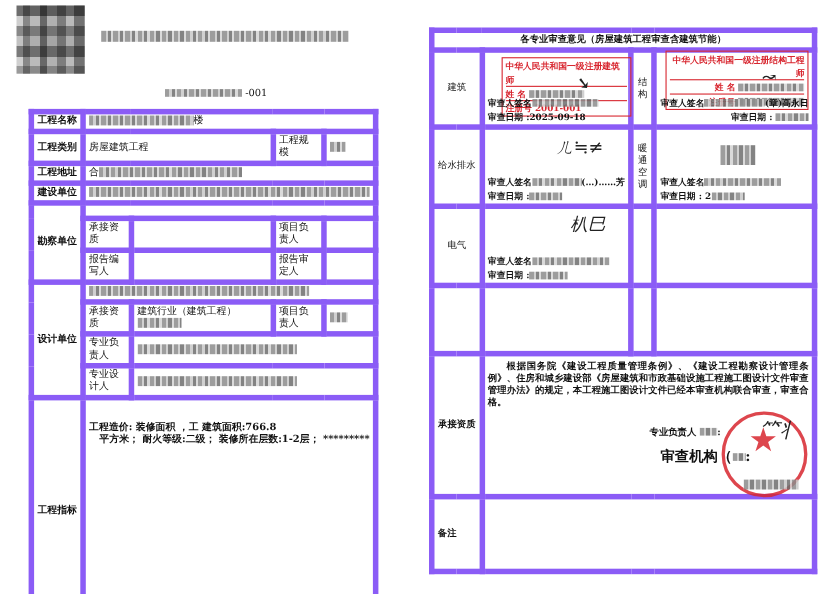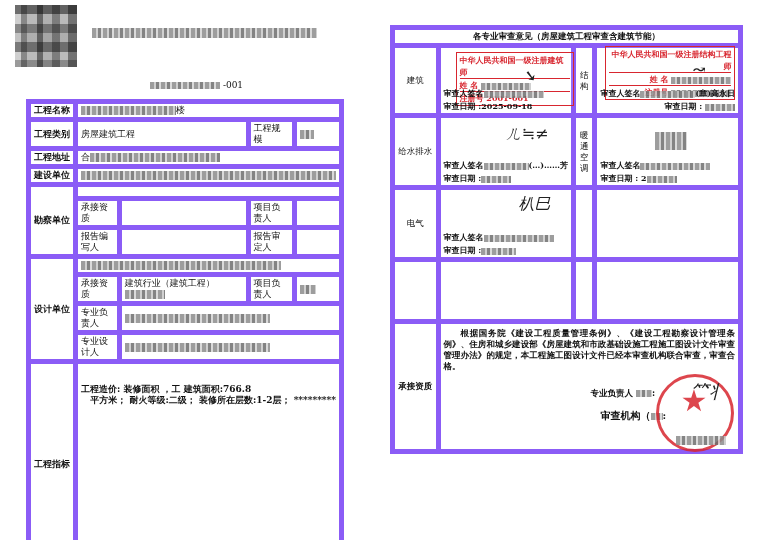--- a/index.html
+++ b/index.html
@@ -227,26 +227,30 @@
     </tr>
 
     <tr style="height:130px">
       <td colspan="2" class="lbl center" style="width:48px;">承接资质</td>
       <td colspan="3" class="cell-rel" style="vertical-align:top; padding-top:4px;">
         <div class="conclusion-text">根据国务院《建设工程质量管理条例》、《建设工程勘察设计管理条例》、住房和城乡建设部《房屋建筑和市政基础设施工程施工图设计文件审查管理办法》的规定，本工程施工图设计文件已经本审查机构联合审查，审查合格。</div>
         <div style="position:absolute; left:150px; top:64px; font-size:8.5px; font-weight:bold; white-space:nowrap;">
           <span>专业负责人</span>
           <span class="blur-text" style="width:16px;height:7px"></span><span>:</span>
         </div>
-        <div style="position:absolute; left:160px; top:86px; font-size:10px; font-weight:bold; white-space:nowrap;">
+        <div style="position:absolute; left:160px; top:86px; font-size:13px; font-weight:bold; white-space:nowrap;">
           <span>审查机构（</span><span class="blur-text" style="width:12px;height:7px"></span><span>:</span>
         </div>
         <div class="seal" style="left:215px; top:50px;">
           <span class="star">★</span>
         </div>
         <div class="signature" style="left:250px; top:62px; font-size:18px;">⺮⺦</div>
         <div style="position:absolute; left:235px; top:112px; width:50px;" class="blur-text"></div>
       </td>
     </tr>
 
+    <tr style="height:68px">
+      <td colspan="2" class="lbl">备注</td>
+      <td colspan="3"></td>
+    </tr>
   </tbody>
     </table>
 </div>
 
 </body></html>

